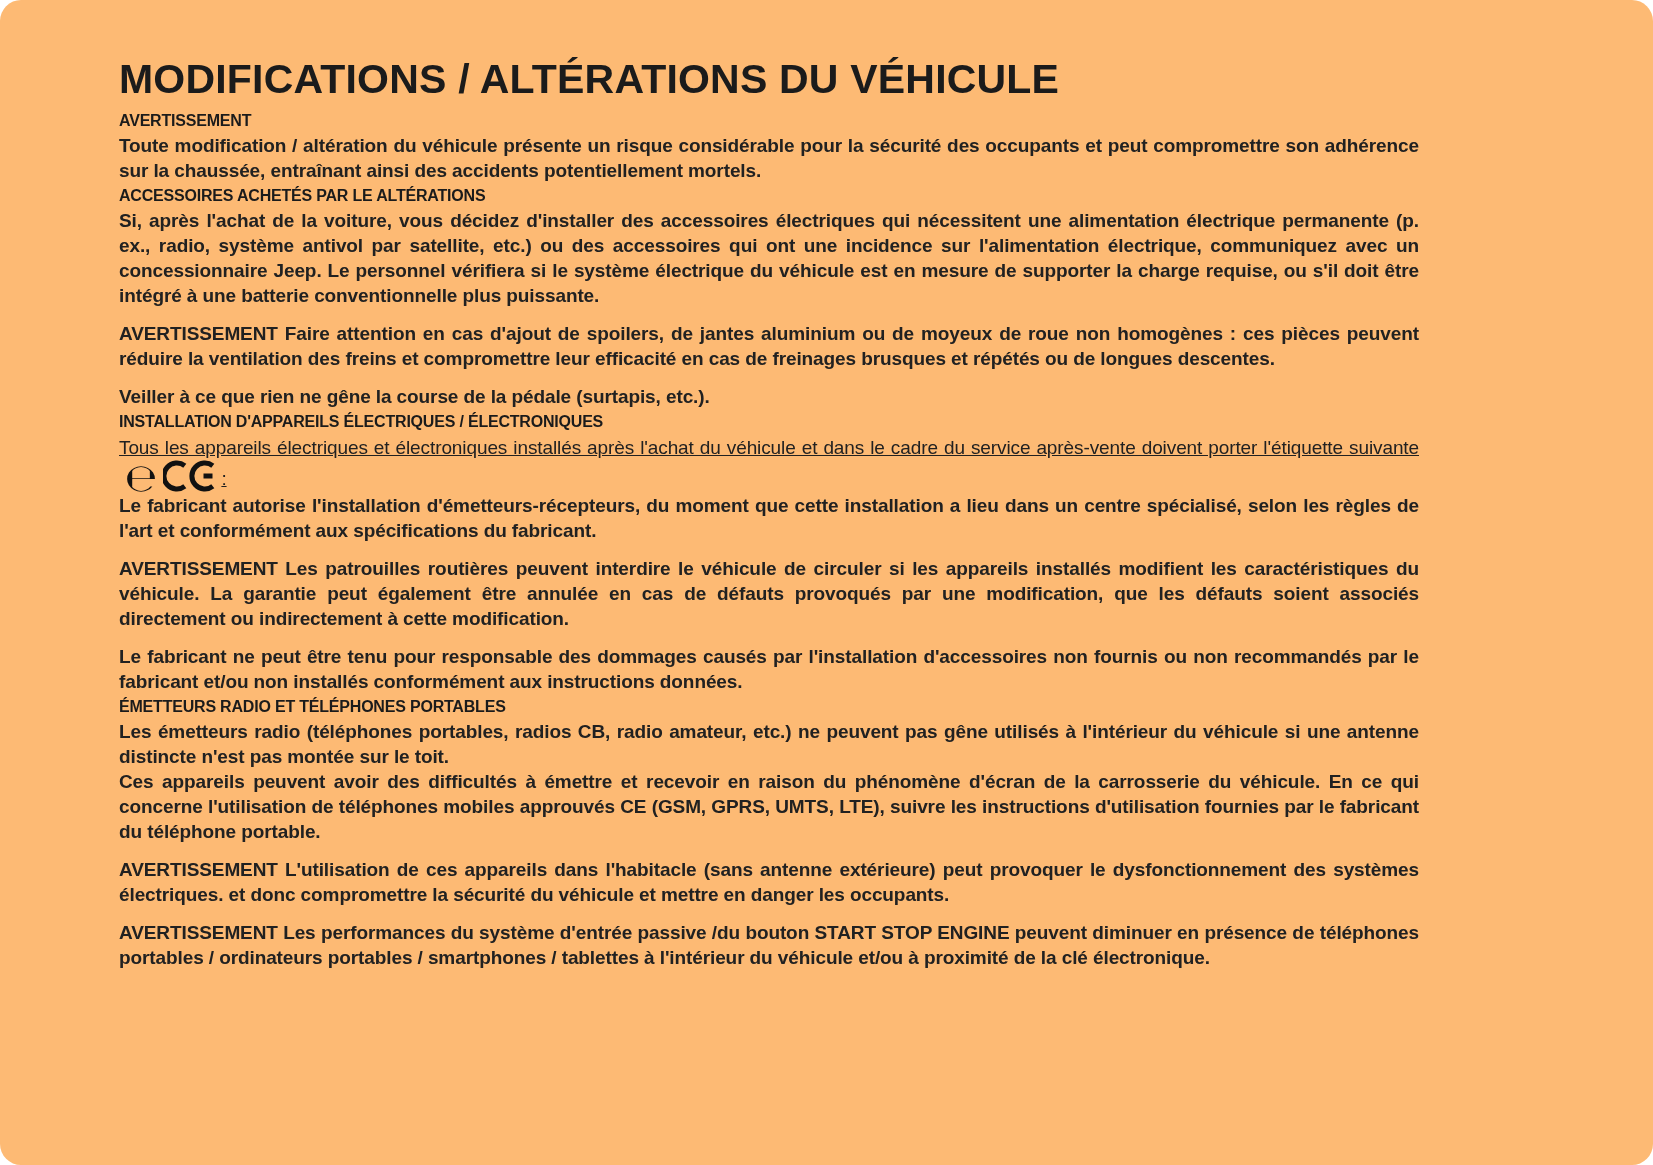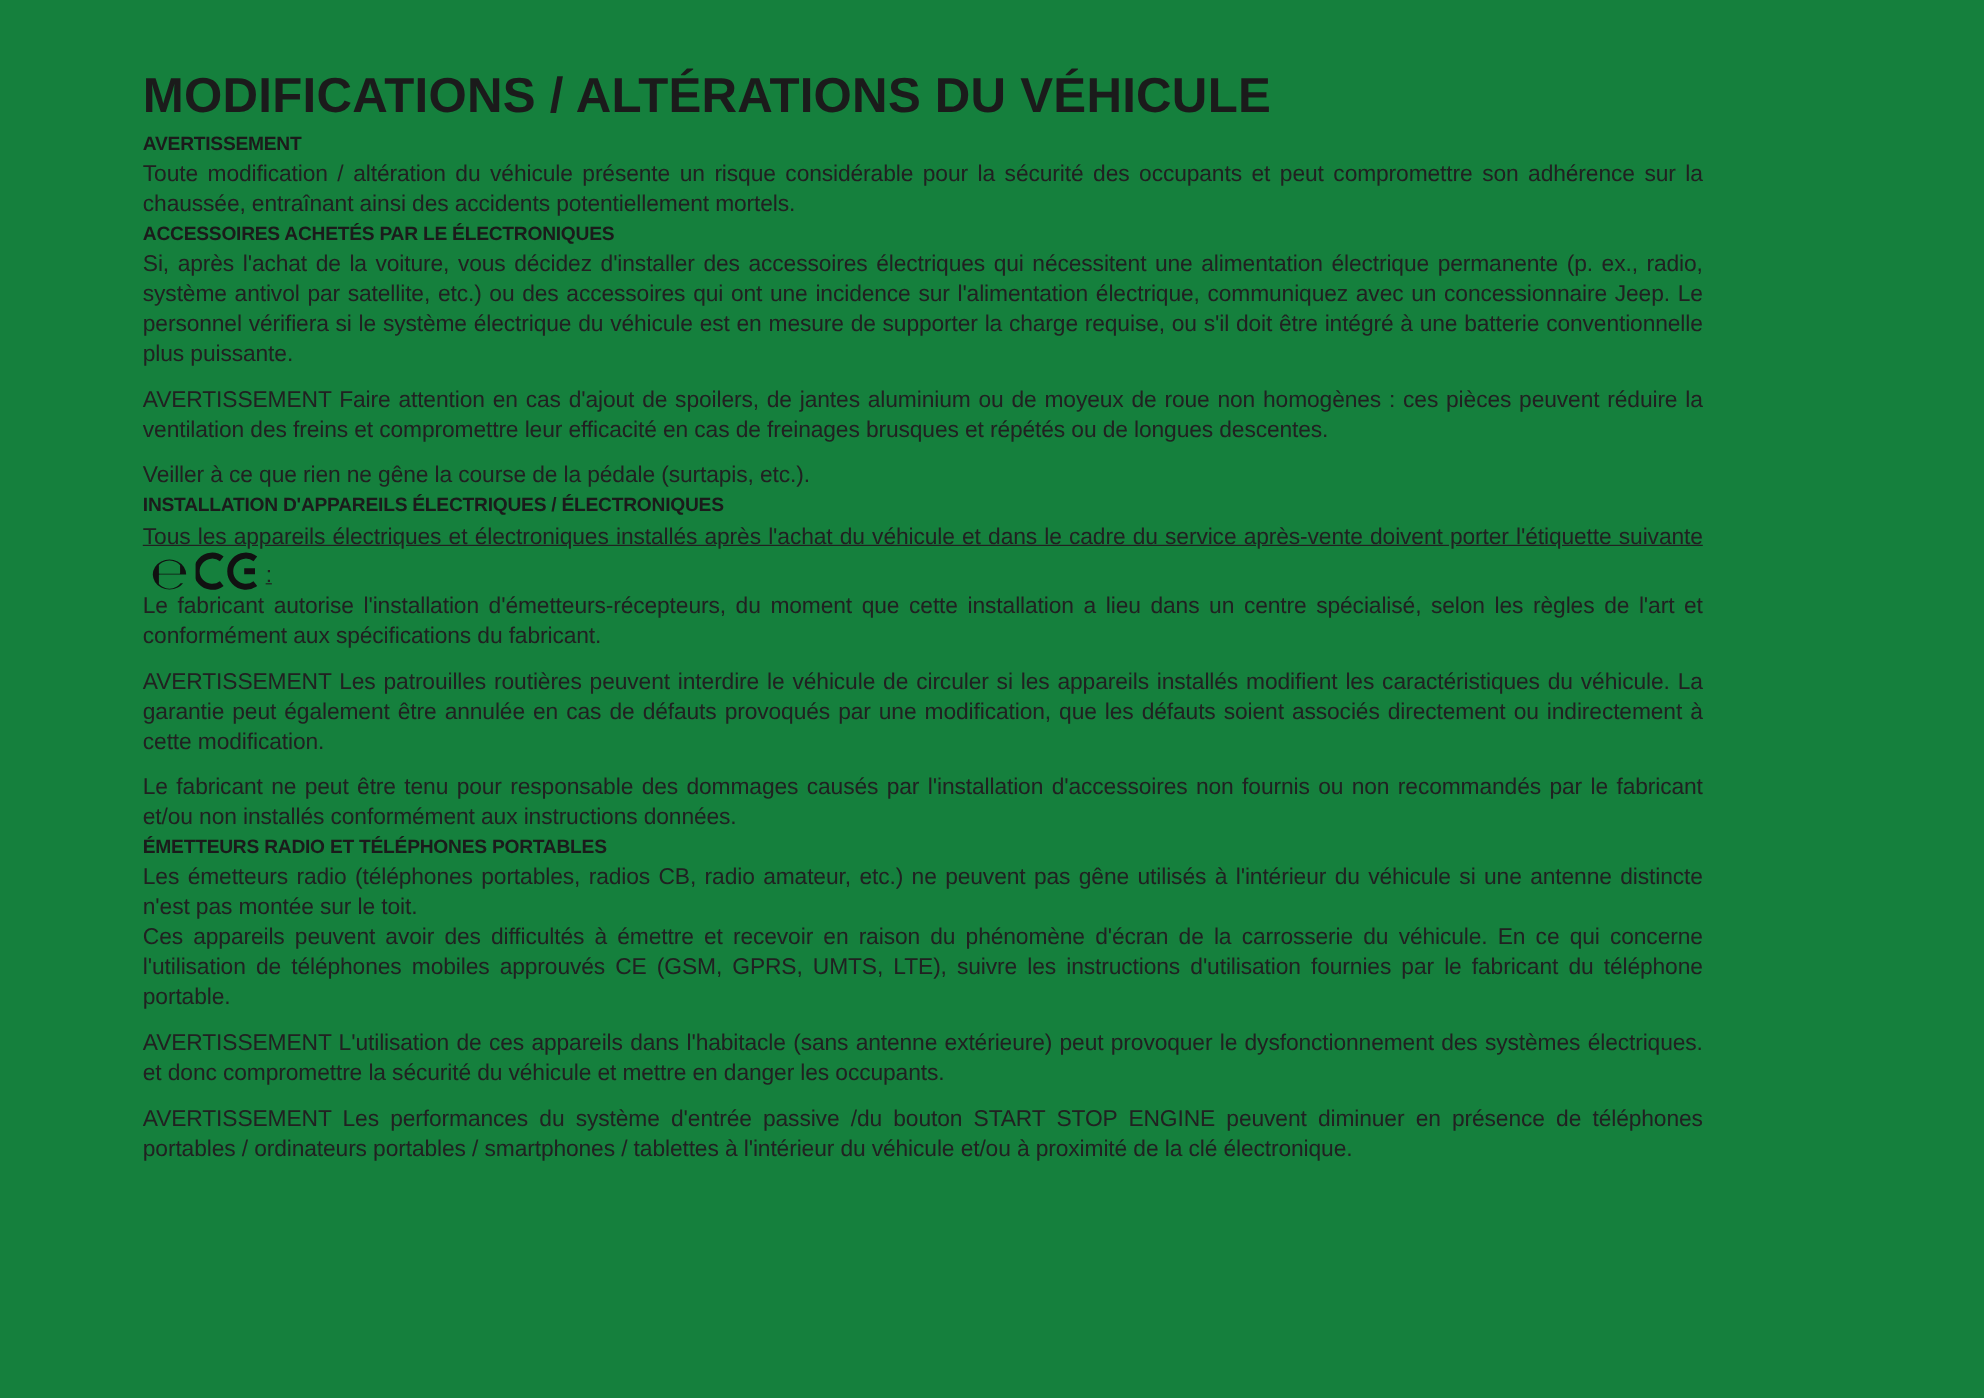--- a/index.html
+++ b/index.html
@@ -12,21 +12,22 @@
     min-height: 1165px;
     font-family: "Liberation Sans", sans-serif;
     color: #1c1c1c;
     -webkit-font-smoothing: antialiased;
   }
   .page {
     box-sizing: border-box;
     width: 1653px;
     min-height: 1165px;
     padding: 58px 234px 40px 119px;
-    background: #15803d;
+    background: #fdba74;
+    border-radius: 21px;
   }
   .doc-title {
     font-size: 41px;
     font-weight: 800;
     letter-spacing: 0.2px;
     color: #1b1b1b;
     margin: 0 0 10px 0;
     line-height: 1.05;
     font-stretch: condensed;
   }
@@ -39,20 +40,21 @@
     line-height: 1.2;
     font-stretch: condensed;
   }
   .para {
     font-size: 19px;
     line-height: 25px;
     letter-spacing: -0.1px;
     margin: 0;
     text-align: justify;
     color: #212121;
+    font-weight: bold;
   }
   .gap {
     margin-top: 13px;
   }
   .label-line {
     font-size: 19px;
     line-height: 25px;
     letter-spacing: -0.1px;
     margin: 0;
     text-align: justify;
@@ -82,21 +84,21 @@
 </head>
 <body>
 
 <div class="page">
 
   <h1 class="doc-title">MODIFICATIONS / ALTÉRATIONS DU VÉHICULE</h1>
 
   <h2 class="sec-heading">AVERTISSEMENT</h2>
   <p class="para">Toute modification / altération du véhicule présente un risque considérable pour la sécurité des occupants et peut compromettre son adhérence sur la chaussée, entraînant ainsi des accidents potentiellement mortels.</p>
 
-  <h2 class="sec-heading">ACCESSOIRES ACHETÉS PAR LE ÉLECTRONIQUES</h2>
+  <h2 class="sec-heading">ACCESSOIRES ACHETÉS PAR LE ALTÉRATIONS</h2>
   <p class="para">Si, après l'achat de la voiture, vous décidez d'installer des accessoires électriques qui nécessitent une alimentation électrique permanente (p. ex., radio, système antivol par satellite, etc.) ou des accessoires qui ont une incidence sur l'alimentation électrique, communiquez avec un concessionnaire Jeep. Le personnel vérifiera si le système électrique du véhicule est en mesure de supporter la charge requise, ou s'il doit être intégré à une batterie conventionnelle plus puissante.</p>
   <p class="para gap">AVERTISSEMENT Faire attention en cas d'ajout de spoilers, de jantes aluminium ou de moyeux de roue non homogènes : ces pièces peuvent réduire la ventilation des freins et compromettre leur efficacité en cas de freinages brusques et répétés ou de longues descentes.</p>
   <p class="para gap">Veiller à ce que rien ne gêne la course de la pédale (surtapis, etc.).</p>
 
   <h2 class="sec-heading">INSTALLATION D'APPAREILS ÉLECTRIQUES / ÉLECTRONIQUES</h2>
   <p class="label-line"><span>Tous les appareils électriques et électroniques installés après l'achat du véhicule et dans le cadre du service après-vente doivent porter l'étiquette suivante</span><span class="mark-row"><span class="e-mark">℮</span><span class="ce-mark"><svg width="52" height="32" viewBox="0 0 104 64" xmlns="http://www.w3.org/2000/svg">
             <path d="M 43.6 11.4 A 26 26 0 1 0 43.6 52.6" fill="none" stroke="#111111" stroke-width="10"></path>
             <path d="M 99.6 11.4 A 26 26 0 1 0 99.6 52.6" fill="none" stroke="#111111" stroke-width="10"></path>
             <path d="M 81 32 H 99" fill="none" stroke="#111111" stroke-width="10"></path>
           </svg></span><span>:</span></span></p>

